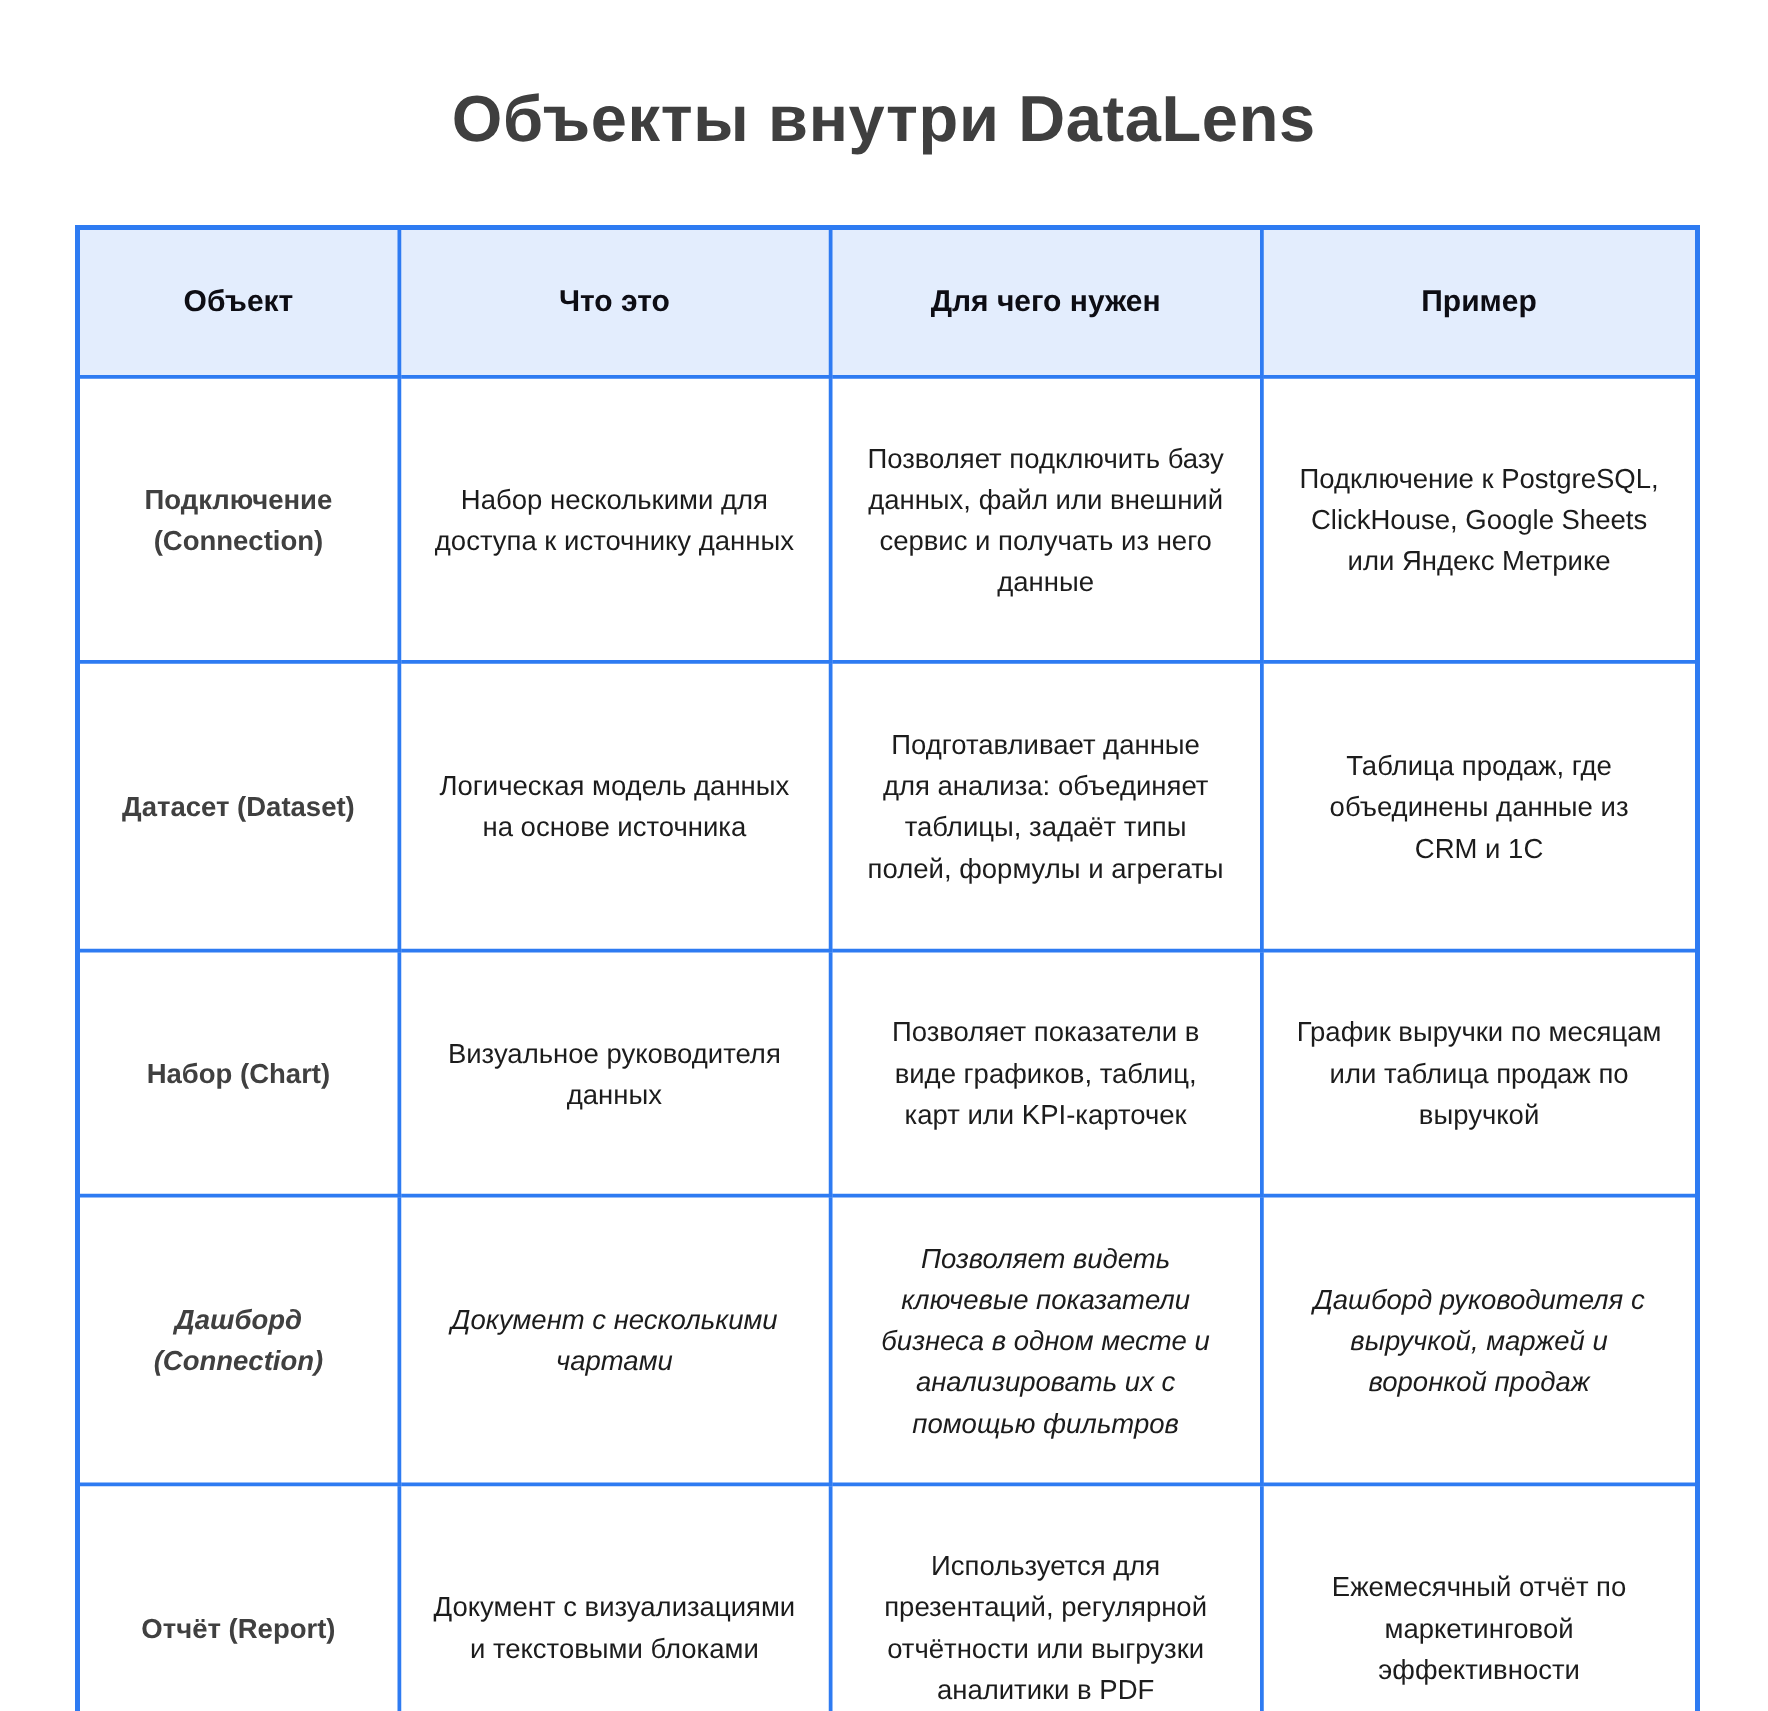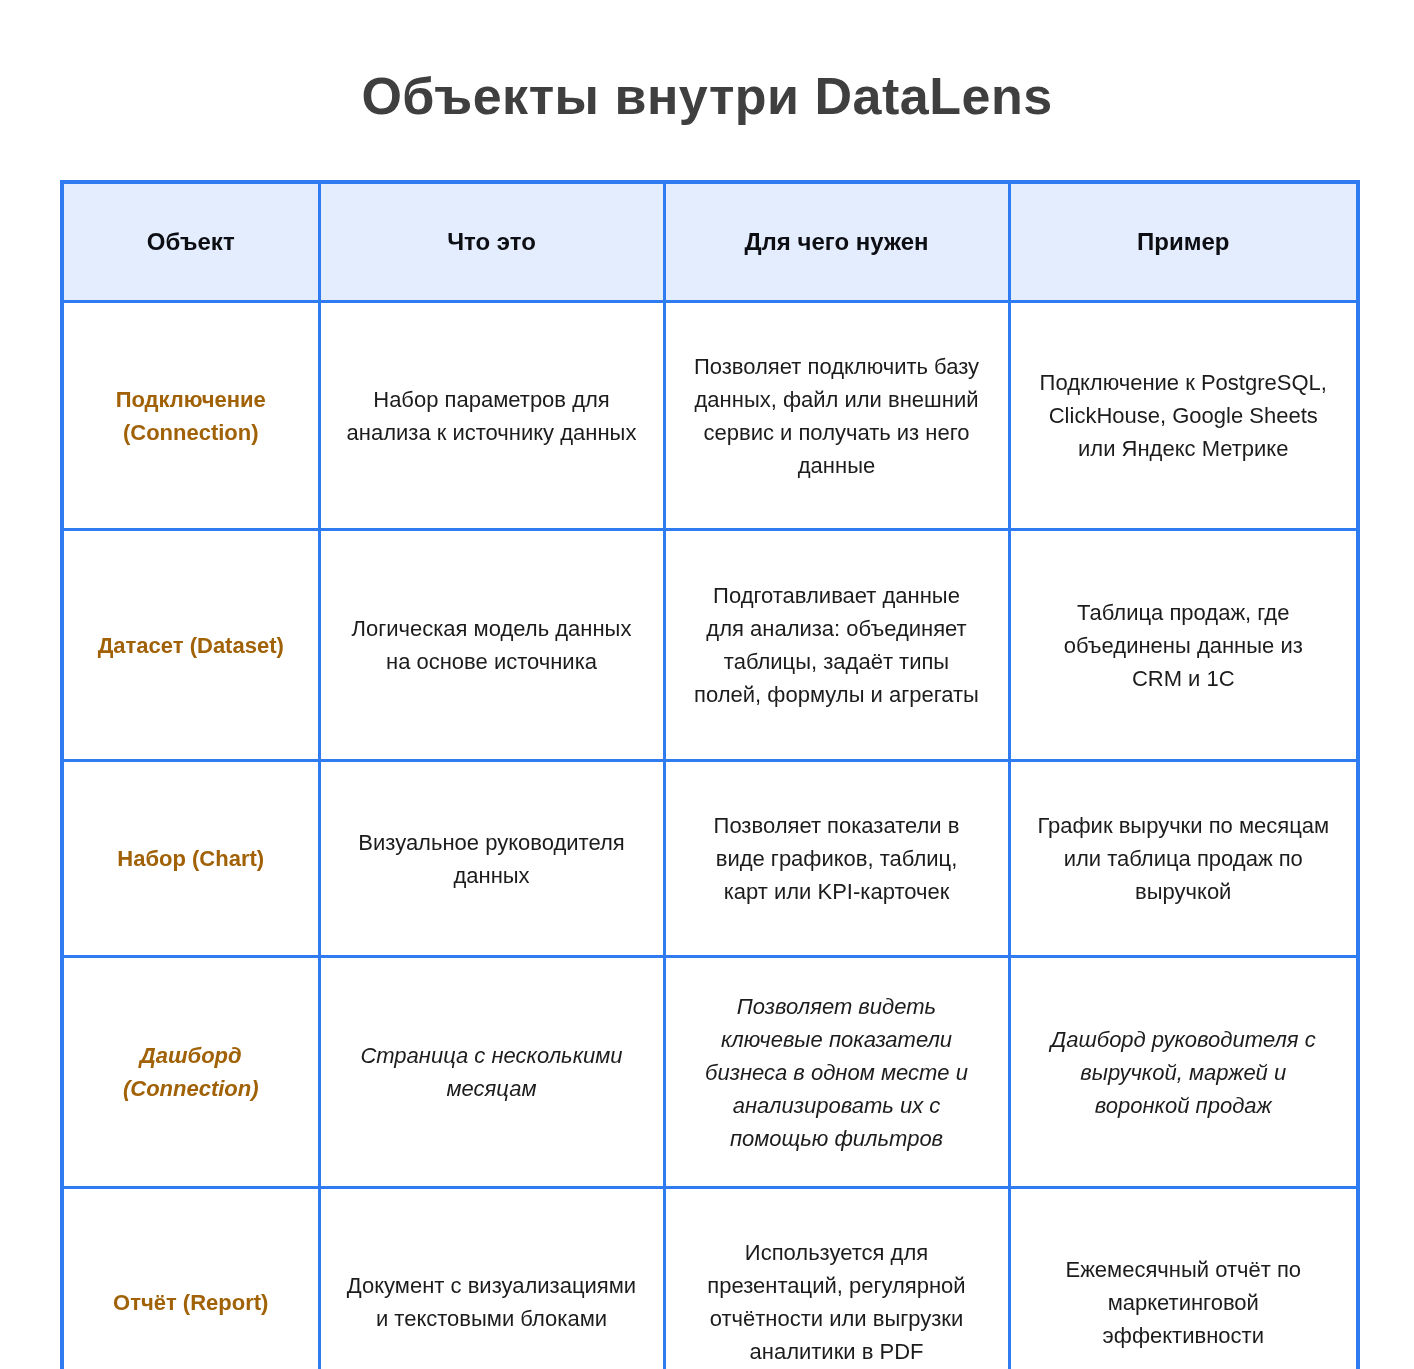--- a/index.html
+++ b/index.html
@@ -57,21 +57,21 @@
     color: #1c1c1c;
     font-size: 22px;
     line-height: 1.5;
     font-weight: 400;
     text-align: center;
     vertical-align: middle;
     padding: 10px 26px;
   }
   td.cell-object {
     font-weight: 700;
-    color: #a16207;
+    color: #404040;
     padding: 10px 20px;
   }
   tr.r1 td { height: 205px; }
   tr.r2 td { height: 208px; }
   tr.r3 td { height: 173px; }
   tr.r4 td { height: 208px; font-style: italic; }
   tr.r5 td { height: 206px; }
   col.c1 { width: 257px; }
   col.c2 { width: 345px; }
   col.c3 { width: 345px; }
@@ -95,39 +95,39 @@
       <tr>
         <th class="hdr">Объект</th>
         <th class="hdr">Что это</th>
         <th class="hdr">Для чего нужен</th>
         <th class="hdr">Пример</th>
       </tr>
     </thead>
     <tbody>
       <tr class="r1">
         <td class="cell cell-object">Подключение (Connection)</td>
-        <td class="cell">Набор параметров для анализа к источнику данных</td>
+        <td class="cell">Набор несколькими для доступа к источнику данных</td>
         <td class="cell">Позволяет подключить базу данных, файл или внешний сервис и получать из него данные</td>
         <td class="cell">Подключение к PostgreSQL, ClickHouse, Google Sheets или Яндекс Метрике</td>
       </tr>
       <tr class="r2">
         <td class="cell cell-object">Датасет (Dataset)</td>
         <td class="cell">Логическая модель данных на основе источника</td>
         <td class="cell">Подготавливает данные для анализа: объединяет таблицы, задаёт типы полей, формулы и агрегаты</td>
         <td class="cell">Таблица продаж, где объединены данные из CRM и 1С</td>
       </tr>
       <tr class="r3">
         <td class="cell cell-object">Набор (Chart)</td>
         <td class="cell">Визуальное руководителя данных</td>
         <td class="cell">Позволяет показатели в виде графиков, таблиц, карт или KPI-карточек</td>
         <td class="cell">График выручки по месяцам или таблица продаж по выручкой</td>
       </tr>
       <tr class="r4">
         <td class="cell cell-object">Дашборд (Connection)</td>
-        <td class="cell">Страница с несколькими месяцам</td>
+        <td class="cell">Документ с несколькими чартами</td>
         <td class="cell">Позволяет видеть ключевые показатели бизнеса в одном месте и анализировать их с помощью фильтров</td>
         <td class="cell">Дашборд руководителя с выручкой, маржей и воронкой продаж</td>
       </tr>
       <tr class="r5">
         <td class="cell cell-object">Отчёт (Report)</td>
         <td class="cell">Документ с визуализациями и текстовыми блоками</td>
         <td class="cell">Используется для презентаций, регулярной отчётности или выгрузки аналитики в PDF</td>
         <td class="cell">Ежемесячный отчёт по маркетинговой эффективности</td>
       </tr>
     </tbody>

